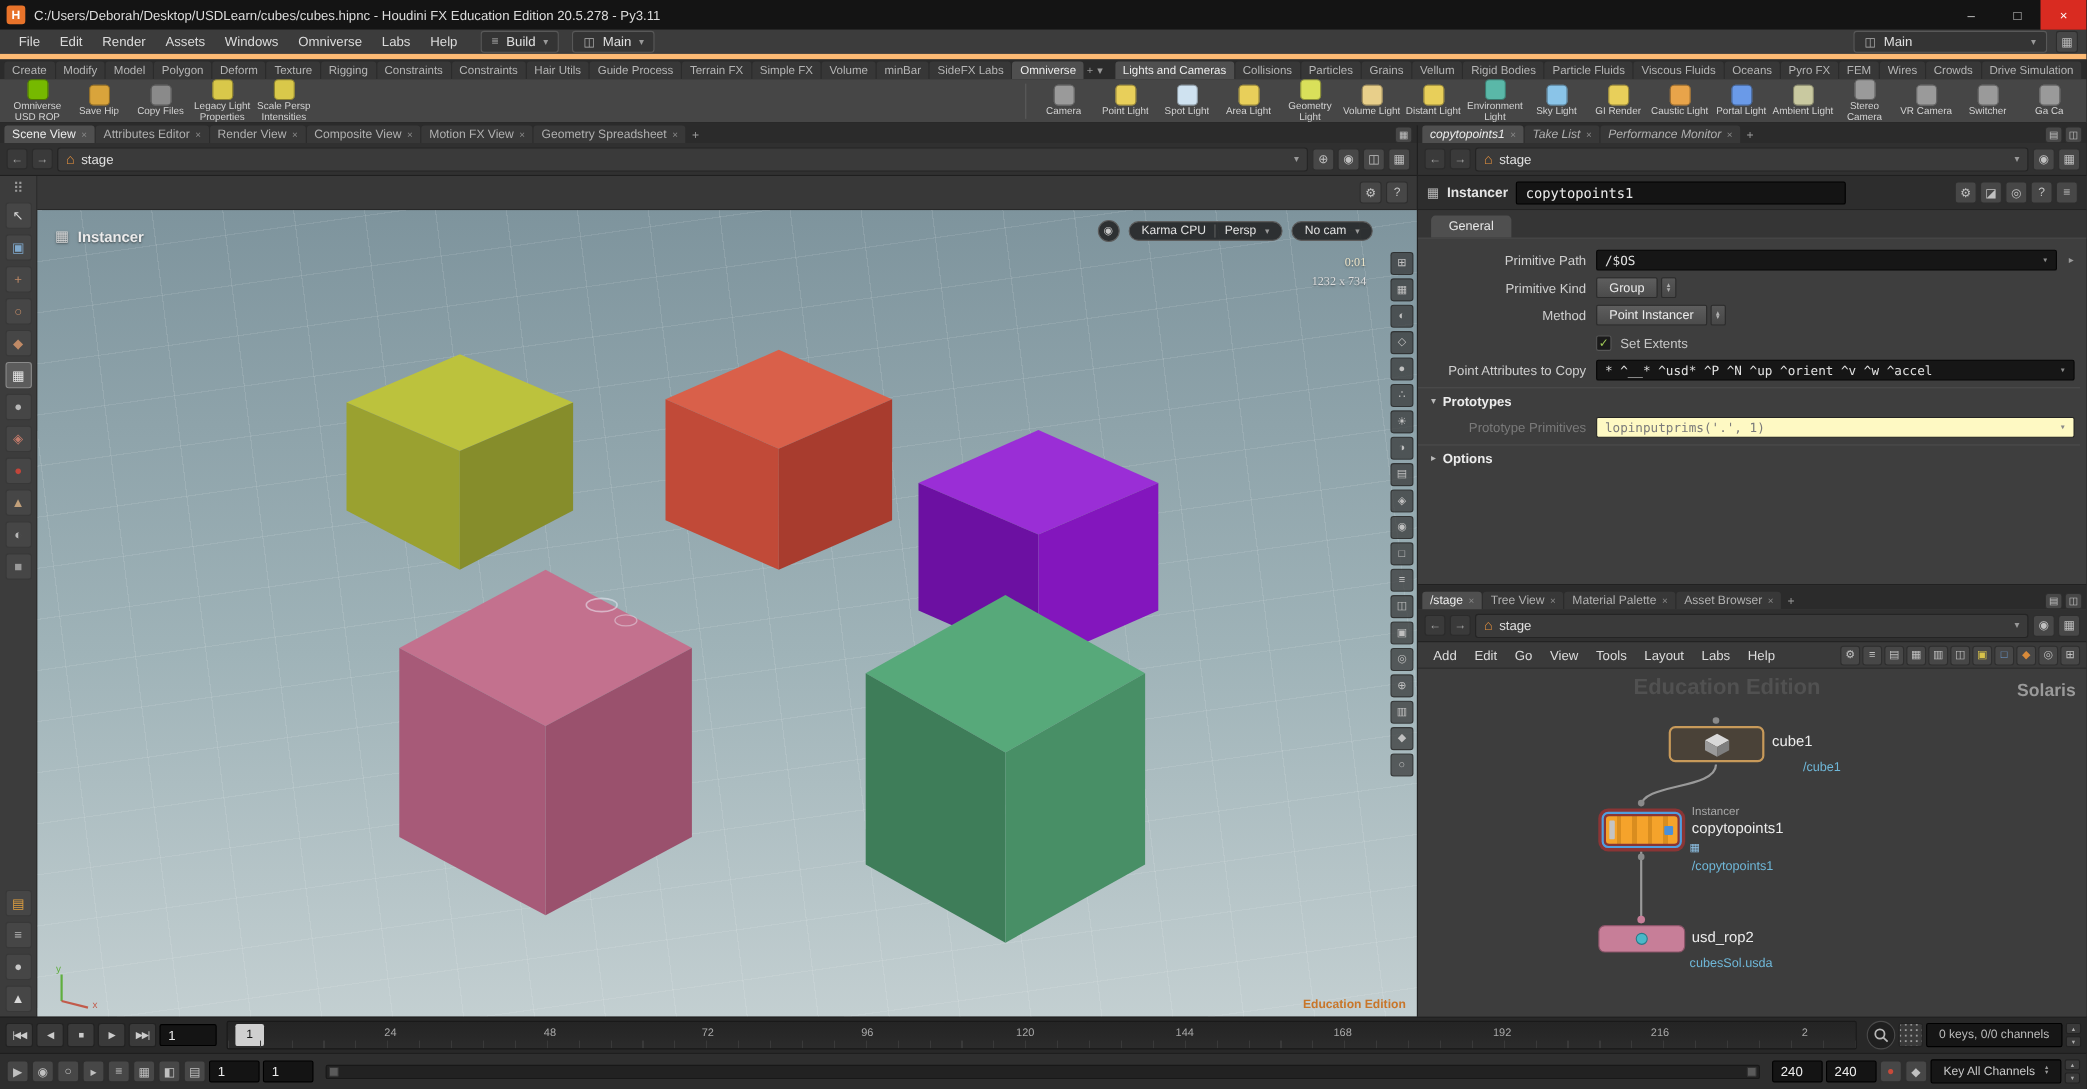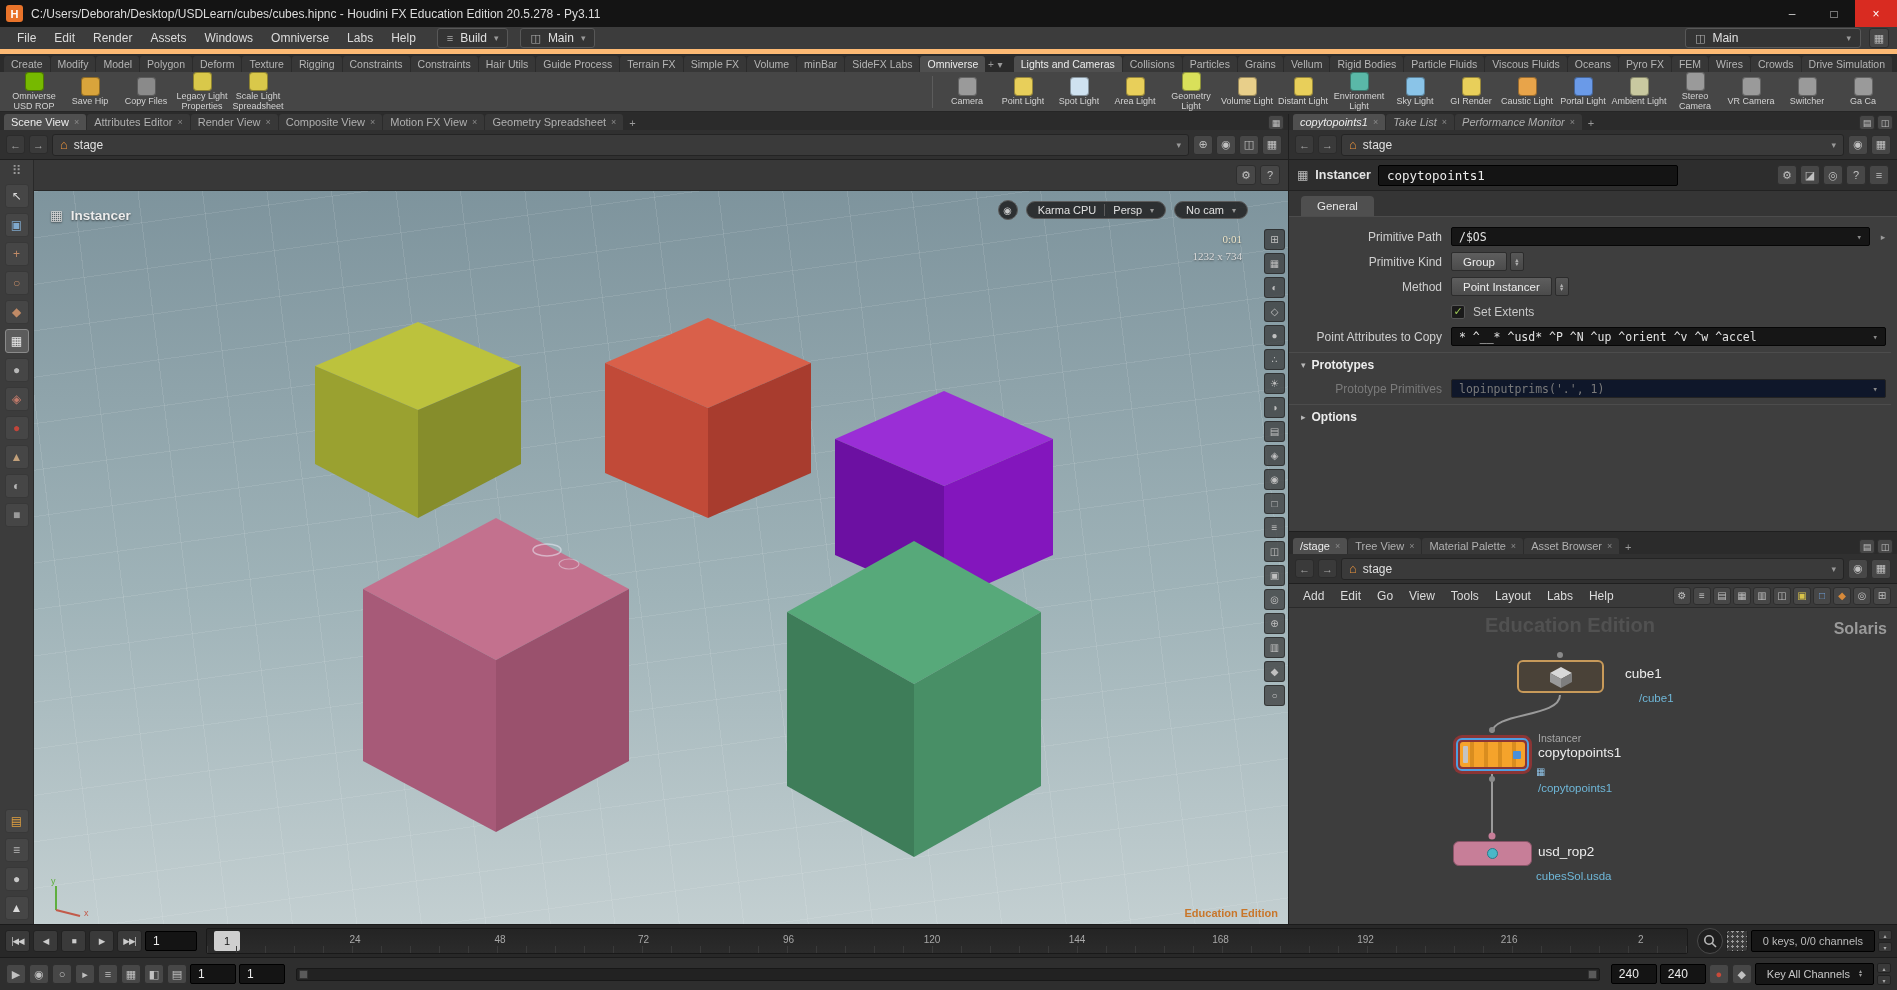--- a/index.html
+++ b/index.html
@@ -109,21 +109,21 @@
   .ph-name { width:300px; height:21px; background:#141414; border:1px solid #000; border-radius:2px; color:#ececec; font-family:"DejaVu Sans Mono",monospace; font-size:12.5px; display:flex; align-items:center; padding:0 8px; }
   .ph-icons { margin-left:auto; display:flex; gap:3px; }
   .folder-row { height:26px; background:#353535; border-bottom:1px solid #4c4c4c; display:flex; align-items:flex-end; padding:0 12px; }
   .folder-tab { background:#4f4f4f; border-radius:4px 4px 0 0; padding:4px 16px; font-size:11.5px; color:#e8e8e8; }
   .params { flex:1; padding:7px 6px 0 0; overflow:hidden; }
   .prow { display:flex; align-items:center; height:25px; }
   .plabel { width:162px; flex:0 0 auto; text-align:right; padding-right:9px; color:#cfcfcf; white-space:nowrap; font-size:12px; }
   .plabel .tri { color:#a8a8a8; font-size:9px; margin-right:3px; }
   .plabel.dim, .pfield.dim, .dimtext { color:#7a7a7a; }
   .pfield { flex:1; height:19px; background:#161616; border:1px solid #060606; border-radius:2px; display:flex; align-items:center; padding:0 7px; color:#e2e2e2; font-size:11.5px; font-family:"DejaVu Sans Mono",monospace; margin-right:5px; overflow:hidden; white-space:nowrap; }
-  .pfield.dim { background:#0f172a; border-color:#232323; }
+  .pfield.dim { background:#fef9c3; border-color:#232323; }
   .pfield .fdrop { margin-left:auto; color:#8a8a8a; font-size:9px; padding-left:8px; }
   .pdrop { height:19px; background:linear-gradient(#5e5e5e,#4b4b4b); border:1px solid #2c2c2c; border-radius:2px; display:flex; align-items:center; padding:0 11px; color:#ececec; font-size:11.5px; }
   .stepper { width:14px; height:19px; margin-left:3px; display:flex; flex-direction:column; align-items:center; justify-content:center; line-height:.55; color:#b0b0b0; font-size:6.5px; background:linear-gradient(#575757,#474747); border:1px solid #2c2c2c; border-radius:2px; }
   .rowend { width:16px; text-align:center; color:#9a9a9a; font-size:9px; flex:0 0 auto; }
   .pcheck { width:14px; height:14px; background:#1a1a1a; border:1px solid #565656; border-radius:2px; display:flex; align-items:center; justify-content:center; color:#9ec756; font-size:11px; margin-right:8px; }
   .psection { display:flex; align-items:center; gap:6px; height:24px; margin-top:3px; padding-left:12px; border-top:1px solid #4c4c4c; font-weight:bold; color:#ececec; font-size:12px; }
   .psection .tri { font-size:9px; color:#b8b8b8; }
 
   
   .network { height:393px; display:flex; flex-direction:column; border-top:1px solid #1f1f1f; }
@@ -288,21 +288,21 @@
           <span class="tool-label">Copy Files</span>
         </div>
 
         <div class="tool">
           <span class="tool-icon" style="background: rgb(217, 200, 74);"></span>
           <span class="tool-label">Legacy Light Properties</span>
         </div>
 
         <div class="tool">
           <span class="tool-icon" style="background: rgb(217, 200, 74);"></span>
-          <span class="tool-label">Scale Light Spreadsheet</span>
+          <span class="tool-label">Scale Persp Intensities</span>
         </div>
       </div>
     <div class="shelf-spacer"></div>
     <div class="shelf-divider"></div>
     <div data-repeat="shelf.right_tools">
 
         <div class="tool">
           <span class="tool-icon" style="background: rgb(154, 154, 154);"></span>
           <span class="tool-label">Camera</span>
         </div>
@@ -786,21 +786,21 @@
             <circle cx="203" cy="228" r="3.5" fill="#c77e98"></circle>
           </svg>
 
           <div class="nnode cube1-node">
             <svg width="26" height="24">
               <polygon points="13,2 24,8 13,14 2,8" fill="#d8d8d8"></polygon>
               <polygon points="2,8 13,14 13,23 2,17" fill="#9a9a9a"></polygon>
               <polygon points="13,14 24,8 24,17 13,23" fill="#7e7e7e"></polygon>
             </svg>
           </div>
-          <span class="nlabel nname" style="left:322px; top:58px;margin-left:14px;">cube1</span>
+          <span class="nlabel nname" style="left:322px; top:58px;">cube1</span>
           <span class="nlabel npath" style="left:322px; top:84px;margin-left:28px;">/cube1</span>
 
           <div class="nnode copy-node">
             <div class="copy-ring">
               <div class="copy-body">
                 <span class="copy-chip-l"></span>
                 <span class="copy-chip-r"></span>
               </div>
             </div>
           </div>

